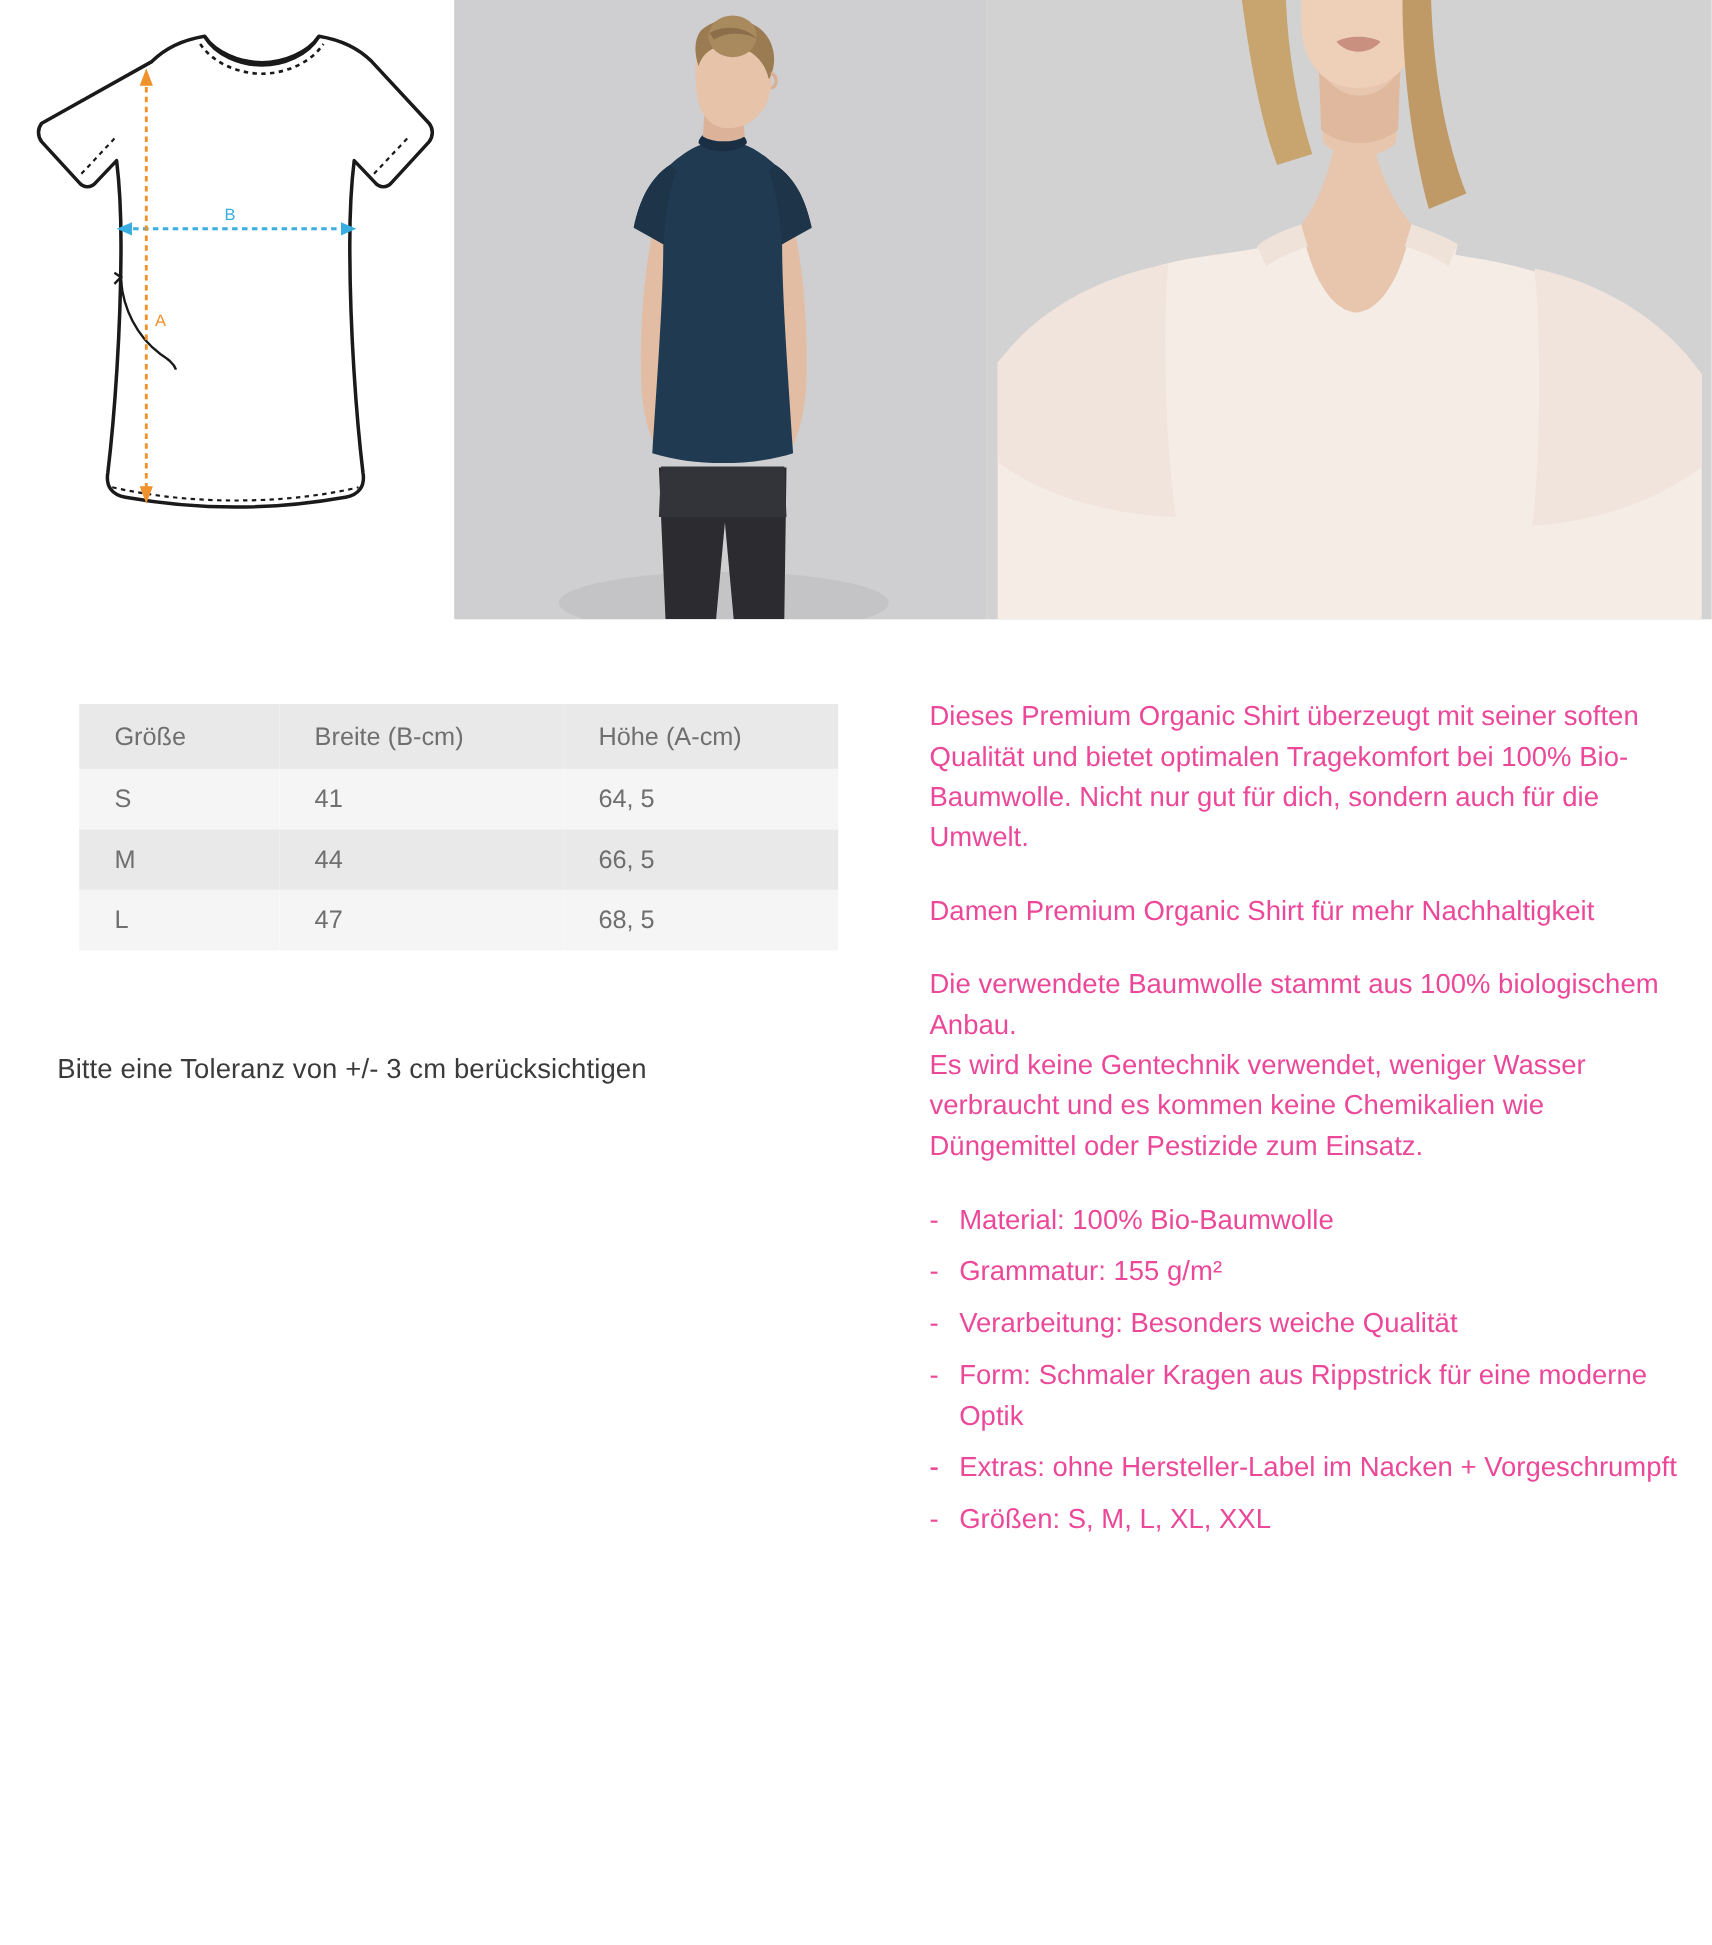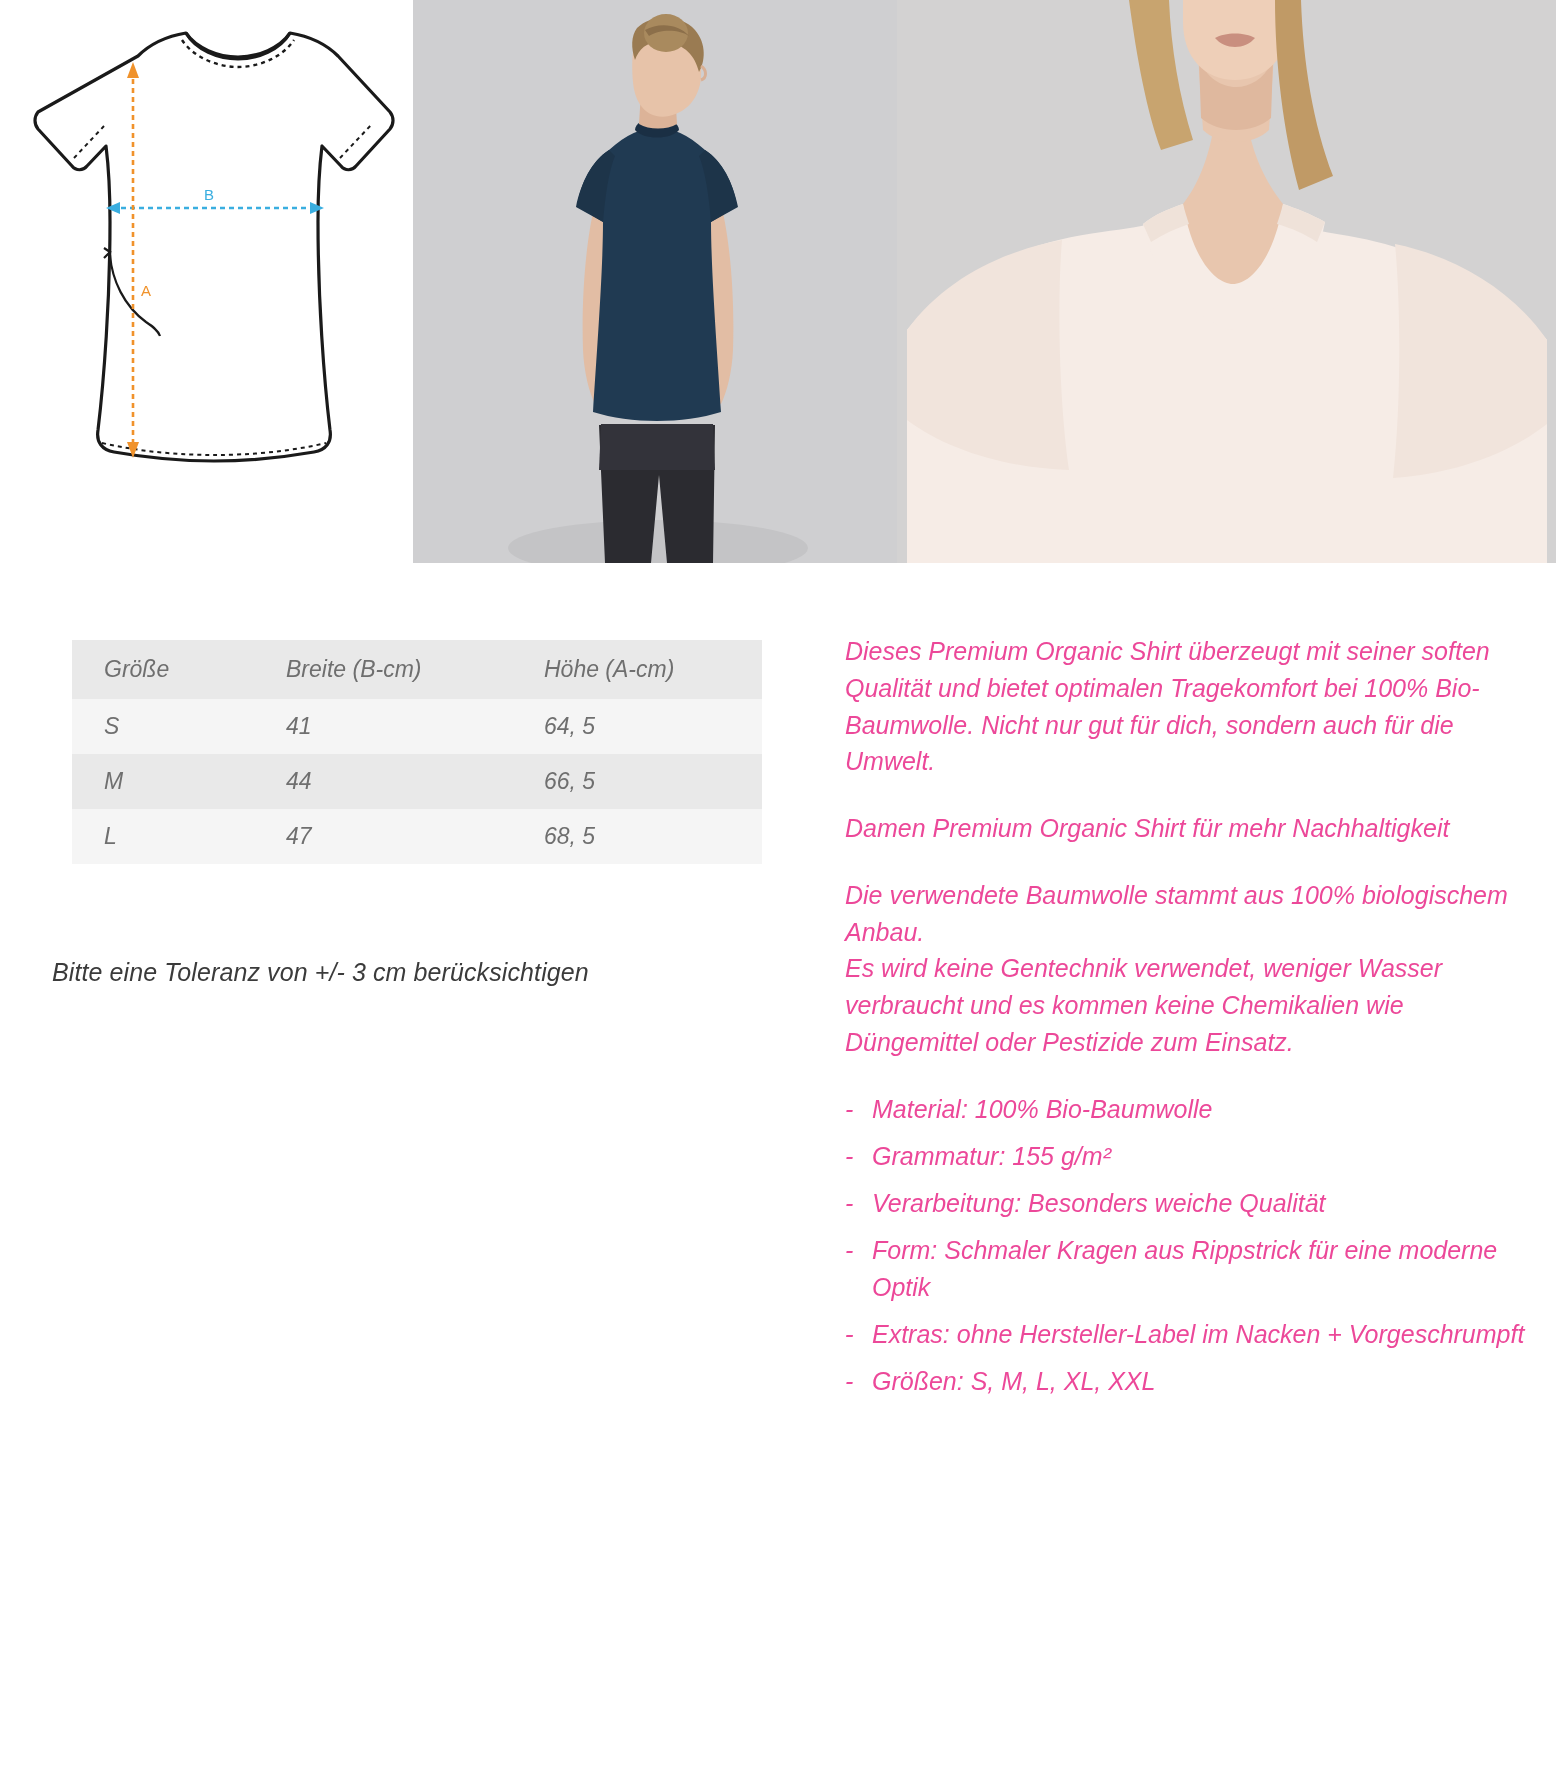--- a/index.html
+++ b/index.html
@@ -54,21 +54,20 @@
   
   .photo-svg { position: absolute; left: 0; top: 0; }
 
   
   .lower {
     position: absolute;
     left: 0;
     top: 563px;
     width: 1556px;
     height: 1205px;
-    font-style: italic;
   }
 
   
   .table-wrap {
     position: absolute;
     left: 72px;
     top: 77px;
     width: 690px;
   }
   table.size-table {

